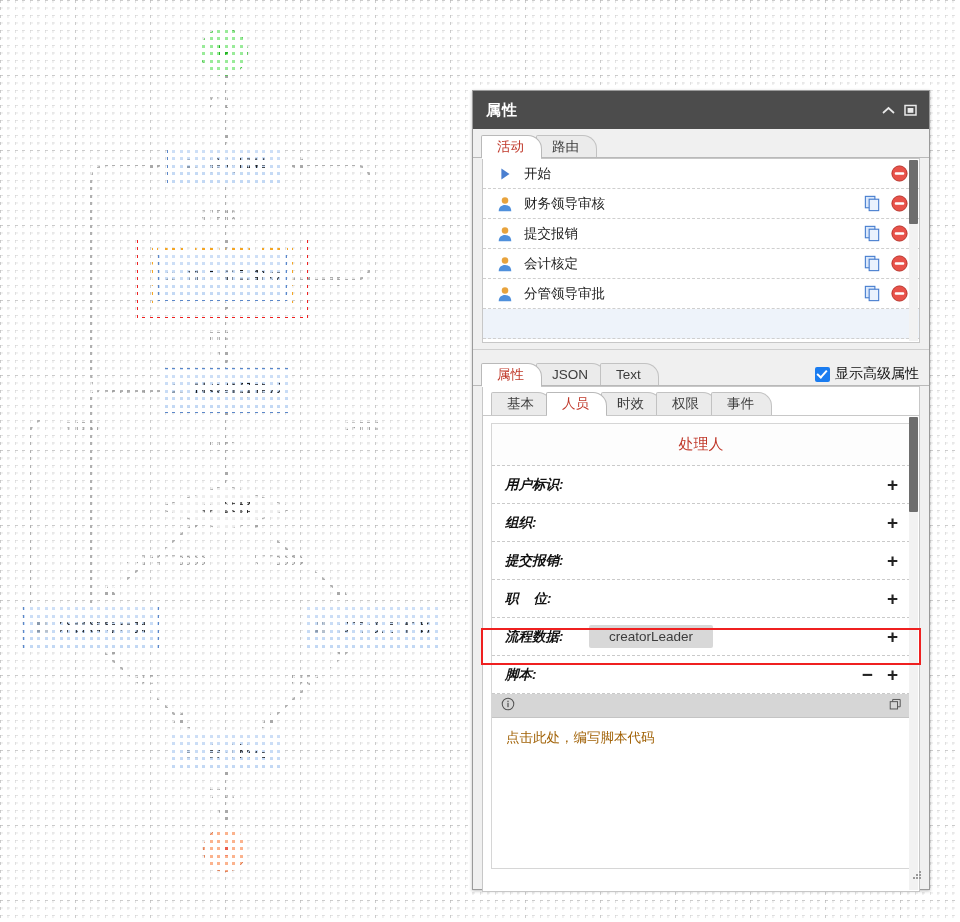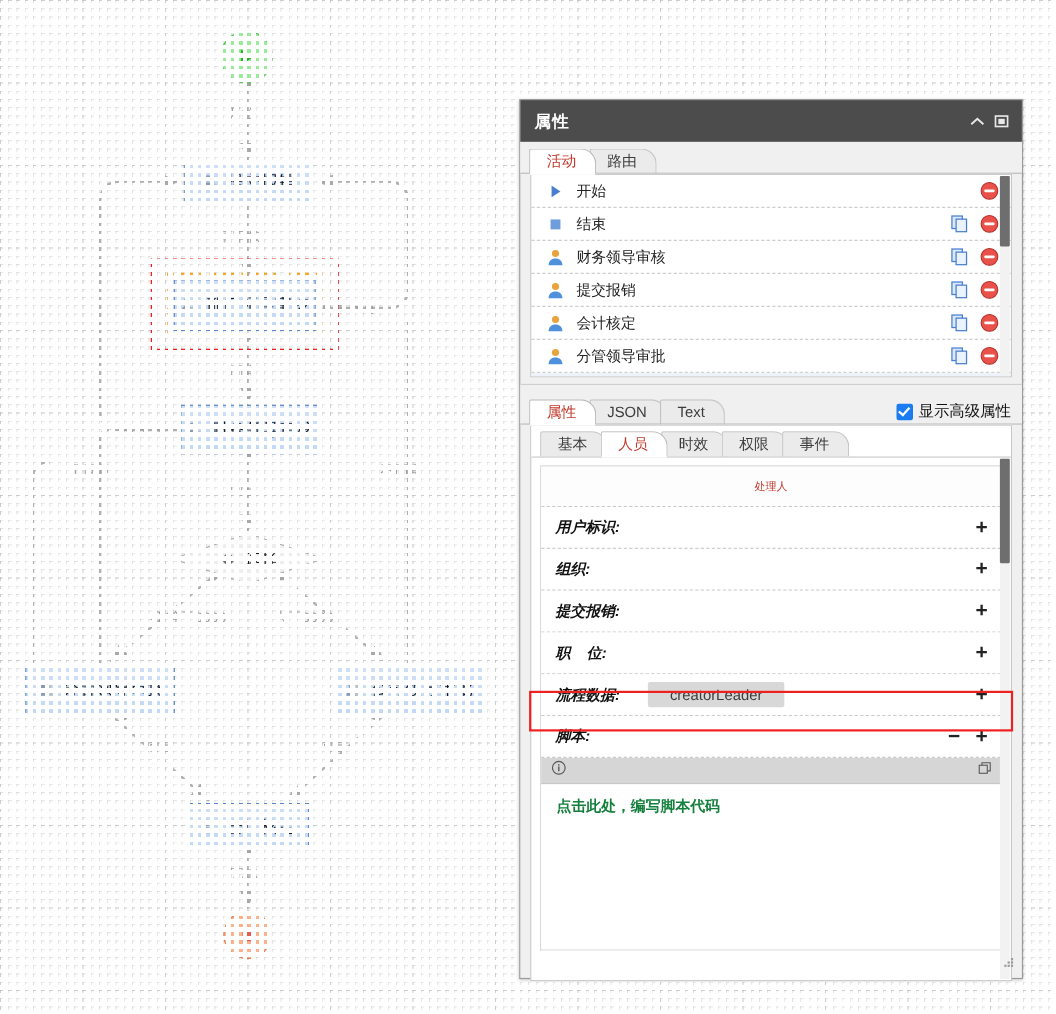--- a/index.html
+++ b/index.html
@@ -121,21 +121,21 @@
   #prop-body{
     margin:0 9px;background:#ffffff;border:1px solid #c7c7c7;box-sizing:border-box;
     height:506px;position:relative;overflow:hidden;
   }
   #inner-tabs{display:flex;align-items:flex-start;height:29px;padding:5px 0 0 8px;box-sizing:border-box;position:relative;background:#ffffff;}
   #inner-tabs:after{content:"";position:absolute;left:0;right:0;bottom:0;height:1px;background:#c8c8c8;}
   #form{
     margin:7px 8px 0 8px;border:1px solid #d6d6d6;border-top:none;box-sizing:border-box;
   }
   #form-title{
-    text-align:center;font-size:10px;color:#c0392b;padding:11px 0 11px 0;
+    text-align:center;font-size:15px;color:#c0392b;padding:11px 0 11px 0;
     border-top:1px solid #d6d6d6;border-bottom:1px dashed #cacaca;background:#fdfdfd;
   }
   .frow{
     display:flex;align-items:center;height:38px;padding:0 12px 0 13px;
     border-bottom:1px dashed #cacaca;box-sizing:border-box;font-size:13.5px;
     color:#111;font-weight:bold;background:#ffffff;
   }
   .frow .flabel{width:84px;flex:0 0 auto;white-space:pre;font-style:italic;}
   .frow .fval{flex:1;display:flex;align-items:center;}
   .chipv{
@@ -144,21 +144,21 @@
   }
   .plus{font-size:19px;color:#222;font-weight:bold;cursor:default;line-height:1;}
   .minus{font-size:19px;color:#222;font-weight:bold;margin-right:14px;line-height:1;}
   #script-toolbar{
     height:24px;background:#d6d6d6;display:flex;align-items:center;
     padding:0 8px 0 9px;box-sizing:border-box;border-bottom:1px solid #c4c4c4;
   }
   #script-toolbar .sp{flex:1;}
   #script-area{
     height:150px;background:#ffffff;padding:11px 0 0 14px;box-sizing:border-box;
-    font-size:13.5px;color:#15803d;font-weight:bold;
+    font-size:13.5px;color:#a16207;
   }
   #prop-scroll{position:absolute;right:1px;top:30px;bottom:1px;width:9px;background:#f2f2f2;}
   #prop-thumb{position:absolute;left:0;top:0;width:9px;height:95px;background:#6e6e6e;border-radius:1px;}
   #data-hl{
     position:absolute;left:481px;top:628px;width:440px;height:37px;
     border:2px solid #ef2020;box-sizing:border-box;pointer-events:none;
   }
   #resize-grip{
     position:absolute;right:7px;bottom:7px;width:12px;height:12px;
   }
@@ -362,36 +362,20 @@
 
   <div id="activity-area">
     <div id="act-rows">
         <div class="act-row">
           <svg class="ai" viewBox="0 0 20 20">
             <path d="M6,4 L15,10 L6,16 z" fill="#4a7fd0"></path>
           </svg>
           <span class="alabel">开始</span>
           <span class="acts">
             <span style="width:19px;display:inline-block"></span>
-            <svg class="ic-del" viewBox="0 0 20 20">
-              <circle cx="10" cy="10" r="8" fill="#e8524a" stroke="#b52c24" stroke-width="1"></circle>
-              <rect x="5" y="8.7" width="10" height="2.6" rx="1.1" fill="#fff"></rect>
-            </svg>
-          </span>
-        </div>
-        <div class="act-row">
-          <svg class="ai" viewBox="0 0 20 20">
-            <rect x="5" y="5" width="10" height="10" fill="#6d9ddb"></rect>
-          </svg>
-          <span class="alabel">结束</span>
-          <span class="acts">
-            <svg class="ic-copy" viewBox="0 0 20 20">
-              <rect x="2.5" y="2.5" width="10" height="12" fill="#dbe8fb" stroke="#4a7fd0" stroke-width="1.2"></rect>
-              <rect x="6.5" y="5.5" width="10" height="12" fill="#eaf2fd" stroke="#4a7fd0" stroke-width="1.2"></rect>
-            </svg>
             <svg class="ic-del" viewBox="0 0 20 20">
               <circle cx="10" cy="10" r="8" fill="#e8524a" stroke="#b52c24" stroke-width="1"></circle>
               <rect x="5" y="8.7" width="10" height="2.6" rx="1.1" fill="#fff"></rect>
             </svg>
           </span>
         </div>
         <div class="act-row">
           <svg class="ai" viewBox="0 0 20 20">
             <circle cx="10" cy="6" r="3.6" fill="#e8a33d"></circle>
             <path d="M3,18 C3,13.4 6,11 10,11 C14,11 17,13.4 17,18 z" fill="#4f90dc"></path>

